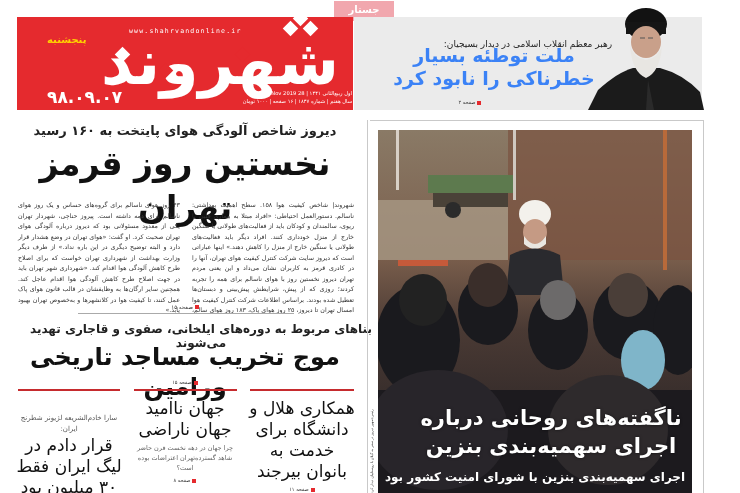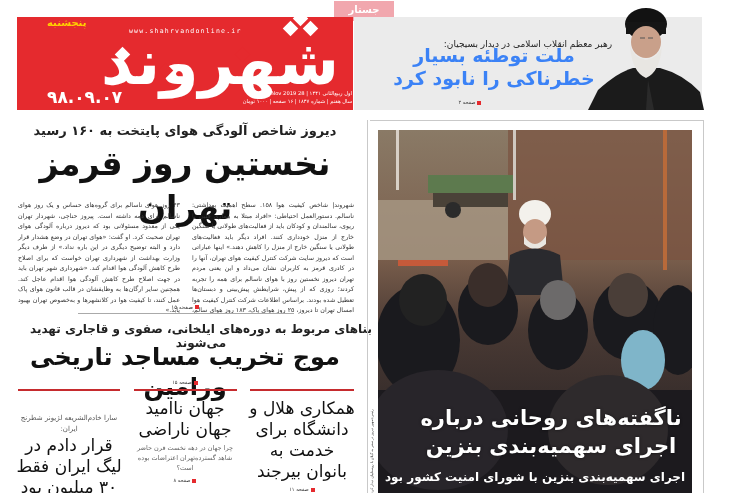--- a/index.html
+++ b/index.html
@@ -6,21 +6,21 @@
   html, body { width: 740px; height: 493px; overflow: hidden; background: #ffffff; }
   body { font-family: "DejaVu Sans", sans-serif; position: relative; color: #111; }
 
   .abs { position: absolute; }
 
   
   .masthead { left: 17px; top: 17px; width: 336px; height: 93px; background: #e52a2e; overflow: hidden; }
   .mast-logo { position: absolute; left: 22px; top: 10px; width: 300px; height: 72px;
     color: #fff; font-family: "DejaVu Sans", sans-serif; font-weight: bold; font-size: 62px;
     line-height: 72px; text-align: right; direction: rtl; letter-spacing: -3px; }
-  .mast-day { position: absolute; left: 30px; top: 0; color: #ffd200; font-weight: bold; font-size: 10px; direction: rtl; }
+  .mast-day { position: absolute; left: 30px; top: 17px; color: #ffd200; font-weight: bold; font-size: 10px; direction: rtl; }
   .mast-url { position: absolute; left: 112px; top: 10px; color: #fff; font-size: 6.5px; letter-spacing: 1.2px; font-family: "DejaVu Sans Mono", monospace; }
   .mast-date-num { position: absolute; left: 30px; top: 70px; color: #fff; font-weight: bold; font-size: 17px; letter-spacing: 0.5px; }
   .mast-info { position: absolute; left: 225px; top: 72px; width: 110px; color: #fff; font-size: 5.2px; line-height: 8px; direction: rtl; text-align: right; }
   .diamond { position: absolute; width: 11px; height: 11px; background: #e52a2e; transform: rotate(45deg); }
 
   
   .jostar-tab { left: 334px; top: 1px; width: 60px; height: 20px; background: #f1a7ae; color: #fff; font-size: 10px; font-weight: bold; text-align: center; line-height: 18px; direction: rtl; }
   .jostar-tail { left: 378px; top: 21px; width: 0; height: 0; border-left: 7px solid #f1a7ae; border-bottom: 6px solid transparent; }
 
   

